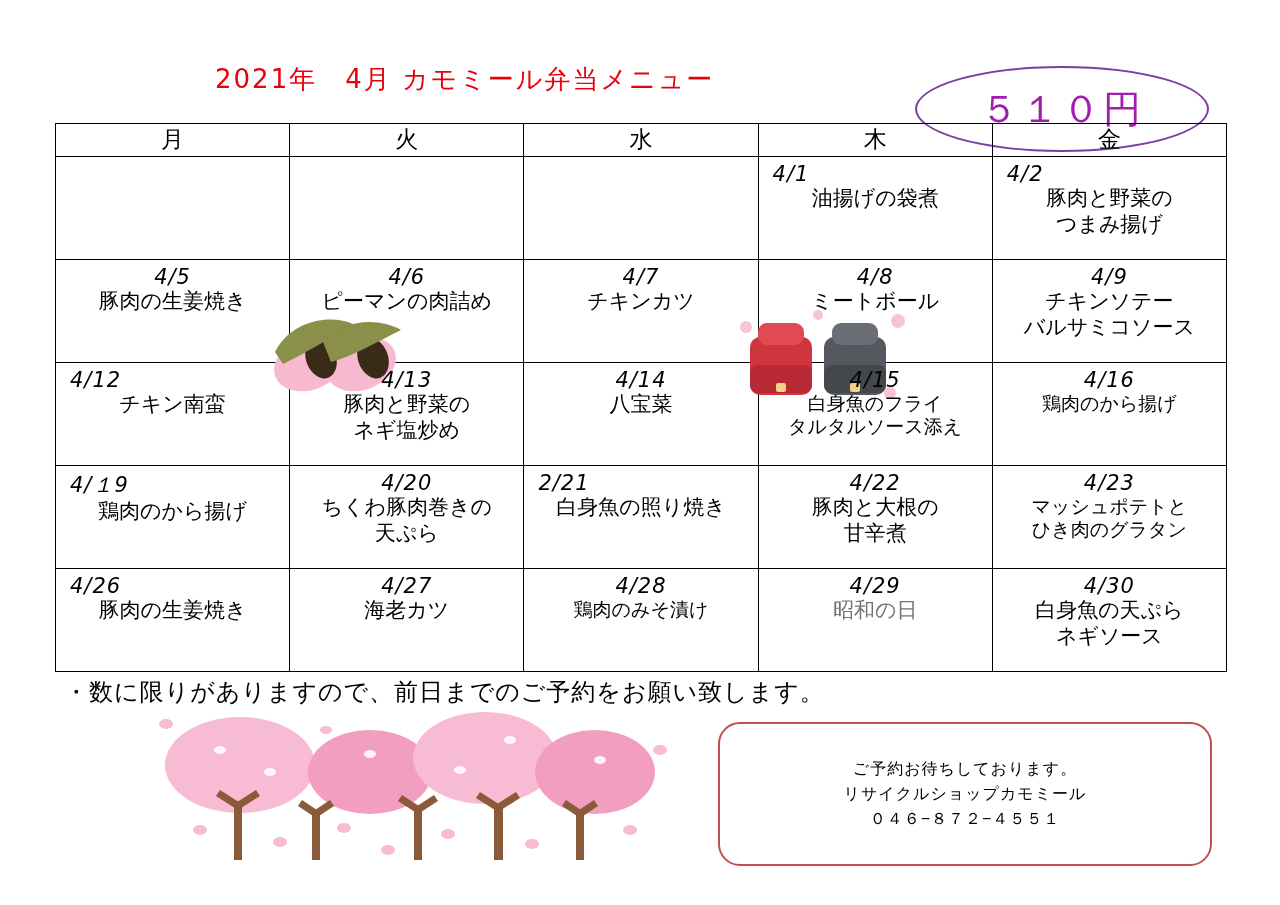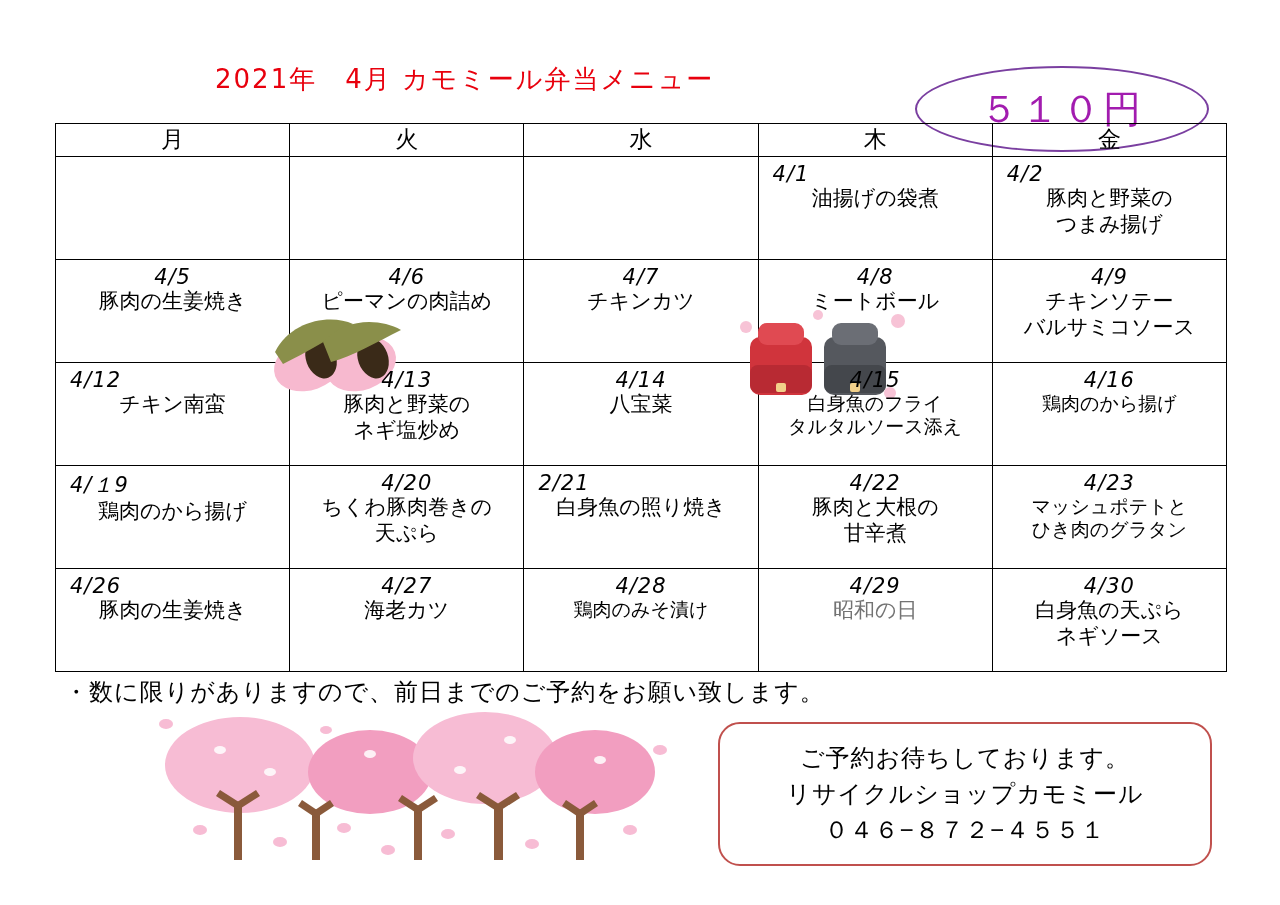--- a/index.html
+++ b/index.html
@@ -85,22 +85,22 @@
     letter-spacing:1px;
   }
   
   .contact{
     position:absolute;left:718px;top:722px;width:490px;height:140px;
     border:2px solid #c0504d;border-radius:22px;
     display:flex;flex-direction:column;align-items:center;justify-content:center;
     gap:4px;
   }
   .contact div{
-    font-size:24px;
-    font-family:Liberation Mono, monospace;
+    font-size:16px;
+    font-family:Liberation Sans, sans-serif;
     letter-spacing:1px;
   }
   
   .sakura-mochi{position:absolute;left:205px;top:155px;width:150px;height:95px;}
   .randoseru{position:absolute;left:448px;top:152px;width:170px;height:100px;}
   .trees{position:absolute;left:130px;top:710px;width:560px;height:170px;}
 </style>
 </head>
 <body>
 

